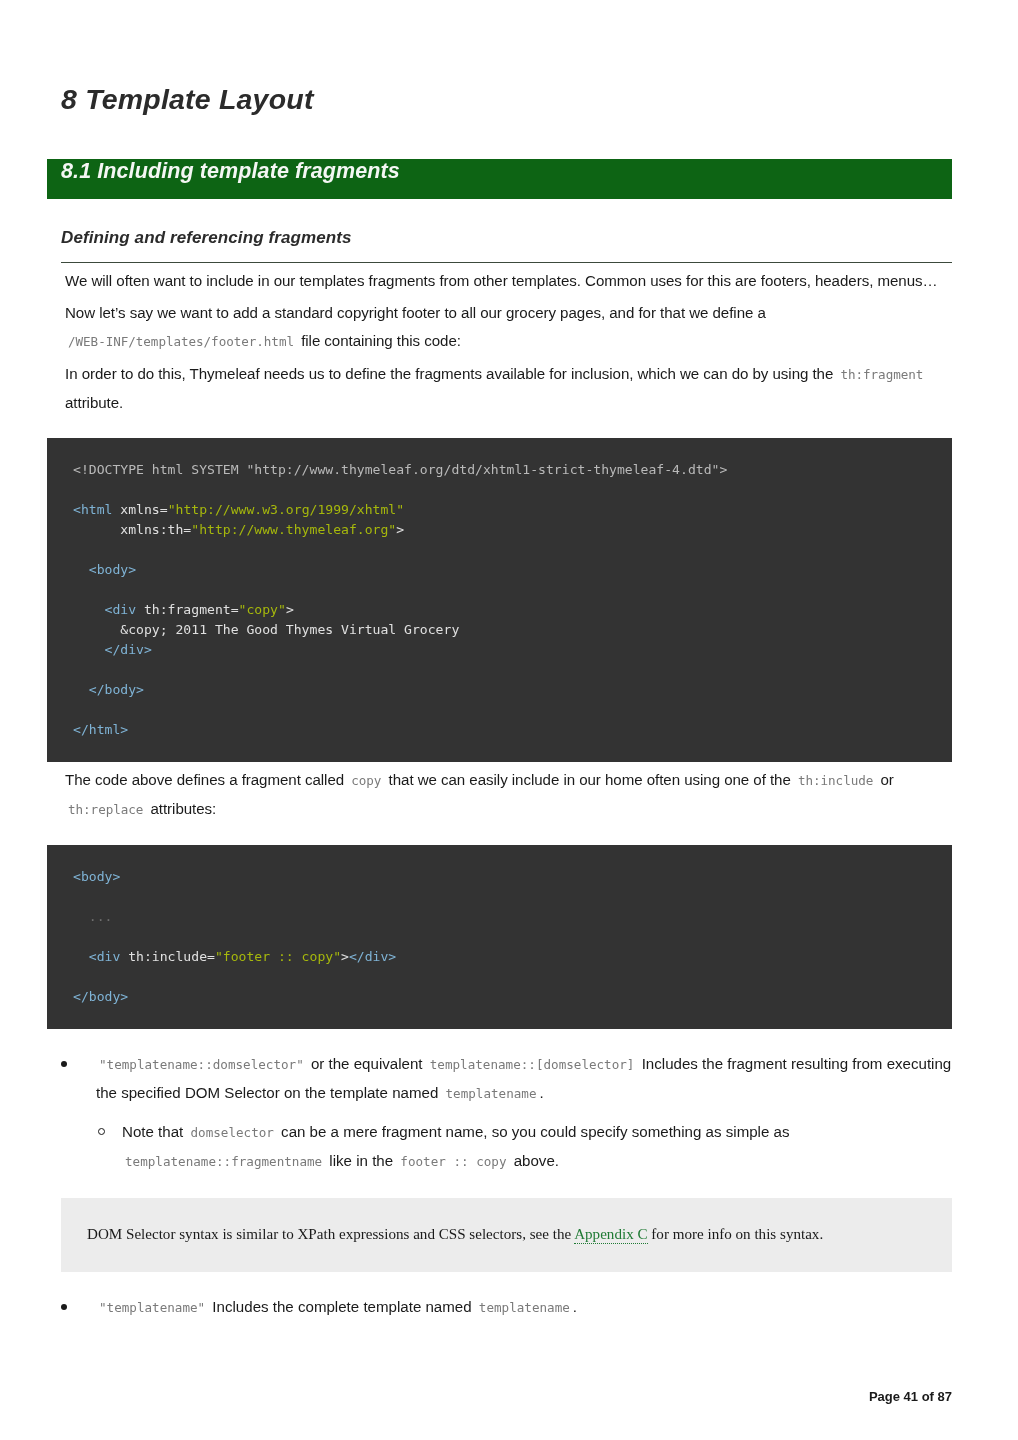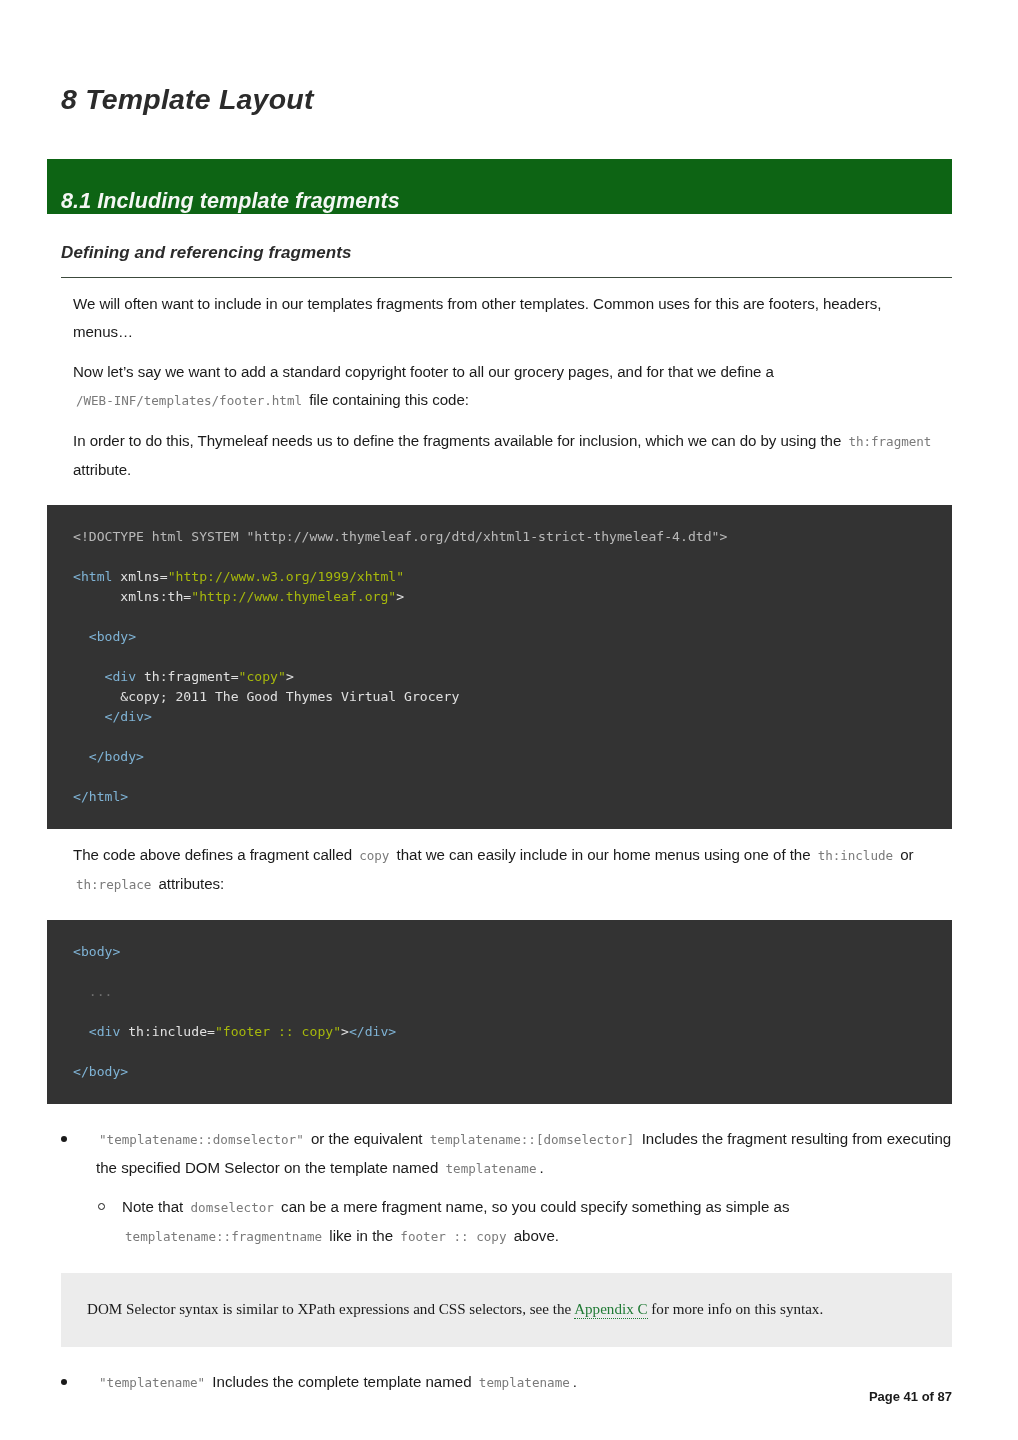--- a/index.html
+++ b/index.html
@@ -35,23 +35,23 @@
     font-weight: bold;
     color: #2b2b2b;
     letter-spacing: 0.2px;
     margin: 0;
     padding: 82px 0 0 14px;
     line-height: 1.2;
   }
   .section-bar {
     margin-top: 43px;
     background: #0d6414;
-    height: 55px;
+    height: 40px;
     display: flex;
-    align-items: flex-end;
+    align-items: flex-start;
     padding-left: 14px;
     box-sizing: border-box;
   }
   .section-bar .section-title {
     color: #f4f7f4;
     font-size: 21.5px;
     font-style: italic;
     font-weight: bold;
     letter-spacing: 0.1px;
   }
@@ -65,21 +65,21 @@
   }
   .rule {
     margin: 14px 0 0 14px;
     height: 1px;
     background: #3c4a3c;
     width: 891px;
   }
 
   
   p.body-text {
-    margin: 12px;
+    margin: 4px;
     padding: 0 0 0 14px;
     font-size: 15.1px;
     line-height: 28px;
     color: #1a1a1a;
     letter-spacing: -0.05px;
   }
   .pad-top-1 { margin-top: 22px; }
   .pad-top-2 { margin-top: 20px; }
   .pad-top-3 { margin-top: 20px; }
 
@@ -232,21 +232,21 @@
 <span class="plain">      &amp;copy; 2011 The Good Thymes Virtual Grocery</span>
 <span class="tag">    &lt;/div&gt;</span>
 
 <span class="tag">  &lt;/body&gt;</span>
 
 <span class="tag">&lt;/html&gt;</span></pre>
 
     <p class="body-text pad-top-2">
       <span>The code above defines a fragment called</span>
       <code class="inline">copy</code>
-      <span>that we can easily include in our home menus using one of the</span>
+      <span>that we can easily include in our home often using one of the</span>
       <code class="inline">th:include</code>
       <span>or</span>
       <code class="inline">th:replace</code>
       <span>attributes:</span>
     </p>
 
     <pre class="code-block" id="code-block-2"><span class="tag">&lt;body&gt;</span>
 
 <span class="dim">  ...</span>
 

